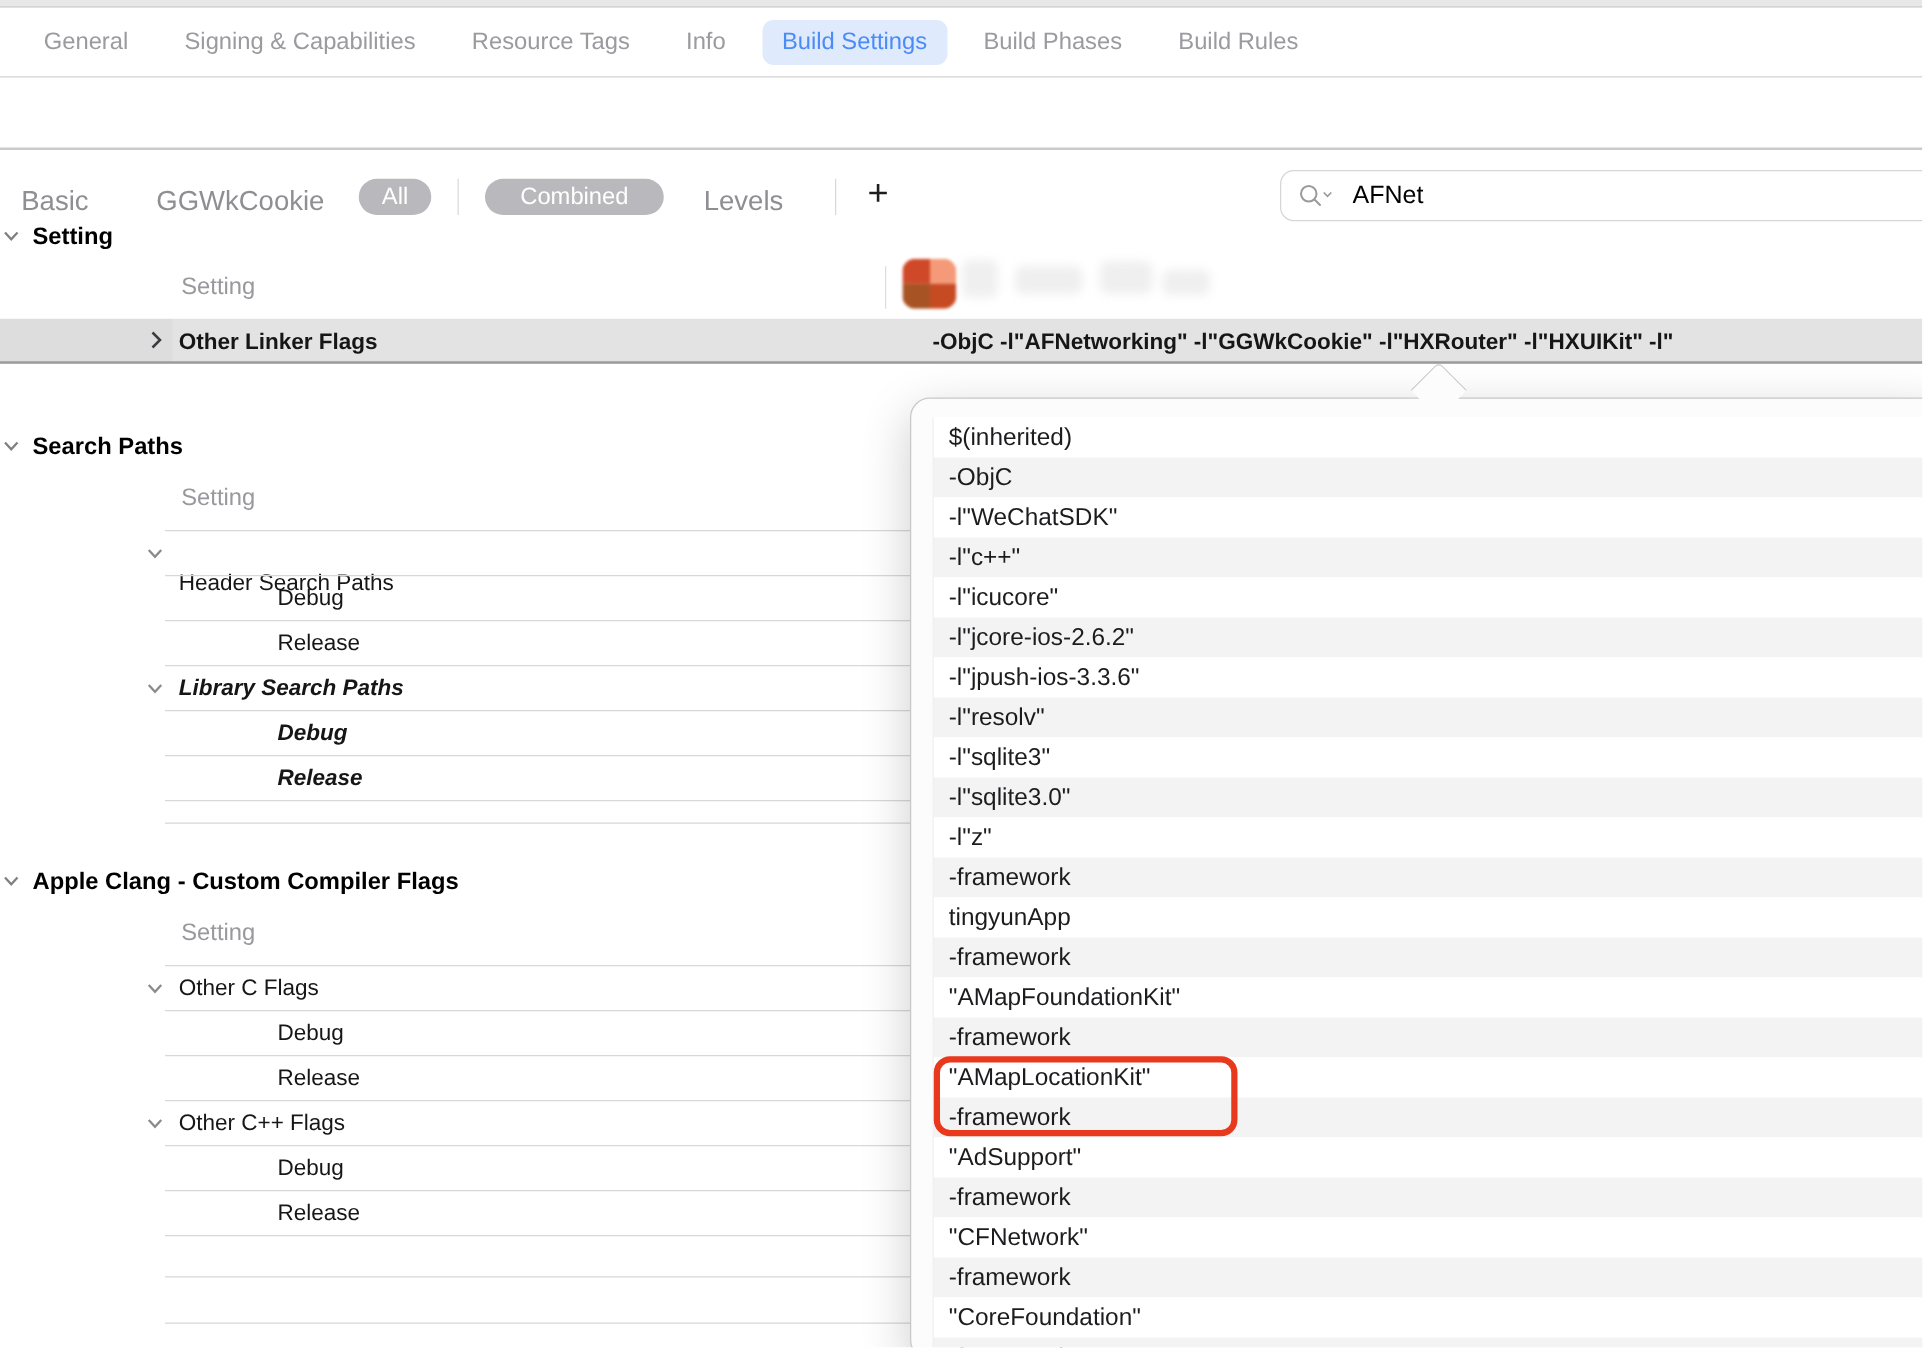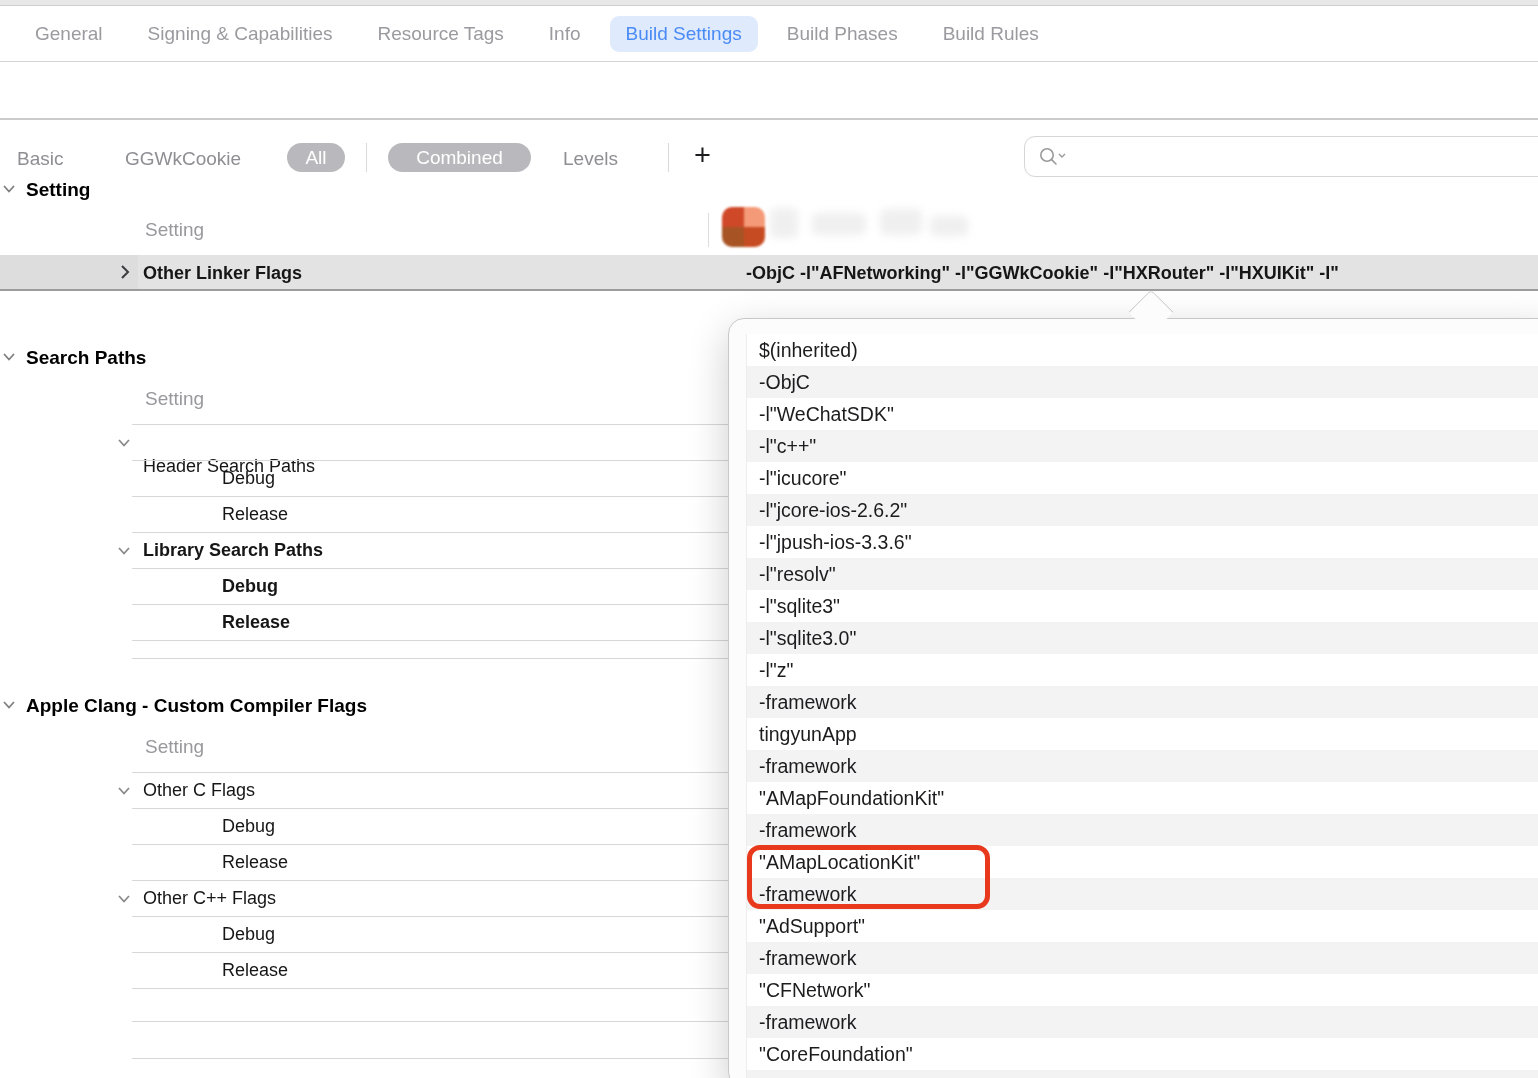--- a/index.html
+++ b/index.html
@@ -18,21 +18,21 @@
   .tab-bar{
     left:0; top:7px; width:1538px; height:55px; background:#fff;
     border-bottom:1px solid #d4d4d4;
     display:flex; align-items:center; padding-left:19px; gap:13px;
   }
   .tab{ font-size:19px; color:#9a9a9f; padding:7px 16px; border-radius:9px; white-space:nowrap; cursor:default; }
   .tab.active{ color:#4a8bf5; background:#dfeafc; }
 
   
   .filter-bar{ left:0; top:63px; width:1538px; height:57px; background:#fff; border-bottom:2px solid #cbcbcb; }
-  .flink{ position:absolute; top:85px; font-size:19px; color:#8e8e93; white-space:nowrap; }
+  .flink{ position:absolute; top:85px; font-size:22px; color:#8e8e93; white-space:nowrap; }
   .pill{ position:absolute; top:80px; height:29px; line-height:29px; border-radius:15px;
          background:#b9b9bd; color:#ffffff; font-size:19px; text-align:center; }
   .vdiv{ position:absolute; top:80px; width:1px; height:29px; background:#d9d9d9; }
   .plus{ position:absolute; left:694px; top:76px; font-size:29px; font-weight:300; color:#1d1d1f; }
 
   .search-field{
     position:absolute; left:1024px; top:73px; width:534px; height:41px;
     border:1.5px solid #d6d6d6; border-radius:11px; background:#fff;
     display:flex; align-items:center; padding-left:13px;
   }
@@ -41,21 +41,21 @@
     font-size:20px; color:#000; margin-left:14px; width:300px; background:transparent;
   }
 
   
   .section-title{ position:absolute; font-size:19px; font-weight:700; color:#000; height:22px; line-height:22px; }
   .col-header{ position:absolute; font-size:19px; color:#98989d; height:22px; line-height:22px; }
   .hline{ position:absolute; height:1px; background:#d8d8d8; }
   .vsep{ position:absolute; width:1px; background:#dddddd; }
 
   .row-label{ position:absolute; font-size:18px; color:#161616; height:36px; line-height:36px; white-space:nowrap; }
-  .row-label.bold{ font-weight:700; }
+  .row-label.bold{ font-weight:700;font-style:italic; }
 
   
   .sel-row{ left:0; top:255px; width:1538px; height:36px; background:#e3e3e4; border-bottom:2px solid #9b9c9e; }
   .sel-row-shade{ left:0; top:255px; width:138px; height:34px; background:rgba(0,0,0,0.025); }
   .sel-label{ left:143px; top:255px; font-weight:700; }
   .sel-value{ left:746px; top:255px; font-weight:700; white-space:nowrap; }
 
   
   .blur-icon{ left:722px; top:207px; width:43px; height:40px; border-radius:10px;
               overflow:hidden; filter:blur(1.2px); }
@@ -118,20 +118,21 @@
     <span class="flink" style="left:563px">Levels</span>
     <span class="vdiv" style="left:668px"></span>
     <span class="plus">+</span>
 
     <div class="search-field">
       <svg width="30" height="22" viewBox="0 0 30 22">
         <circle cx="9" cy="9" r="6.2" fill="none" stroke="#9a9a9a" stroke-width="1.6"></circle>
         <line x1="13.6" y1="13.6" x2="18" y2="18" stroke="#9a9a9a" stroke-width="1.6" stroke-linecap="round"></line>
         <polyline points="21,8 24,11 27,8" fill="none" stroke="#9a9a9a" stroke-width="1.4"></polyline>
       </svg>
+      <input type="text" readonly="" value="AFNet" style="">
     </div>
   </div>
 
   <svg class="chev" style="left:2px; top:184px" width="14" height="10" viewBox="0 0 14 10">
     <polyline points="2,2 7,7.5 12,2" fill="none" stroke="#7f7f7f" stroke-width="1.8"></polyline>
   </svg>
   <div class="section-title" style="left:26px; top:179px">Setting</div>
 
   <div class="col-header" style="left:145px; top:219px">Setting</div>
   <div class="vsep" style="left:708px; top:213px; height:34px"></div>

